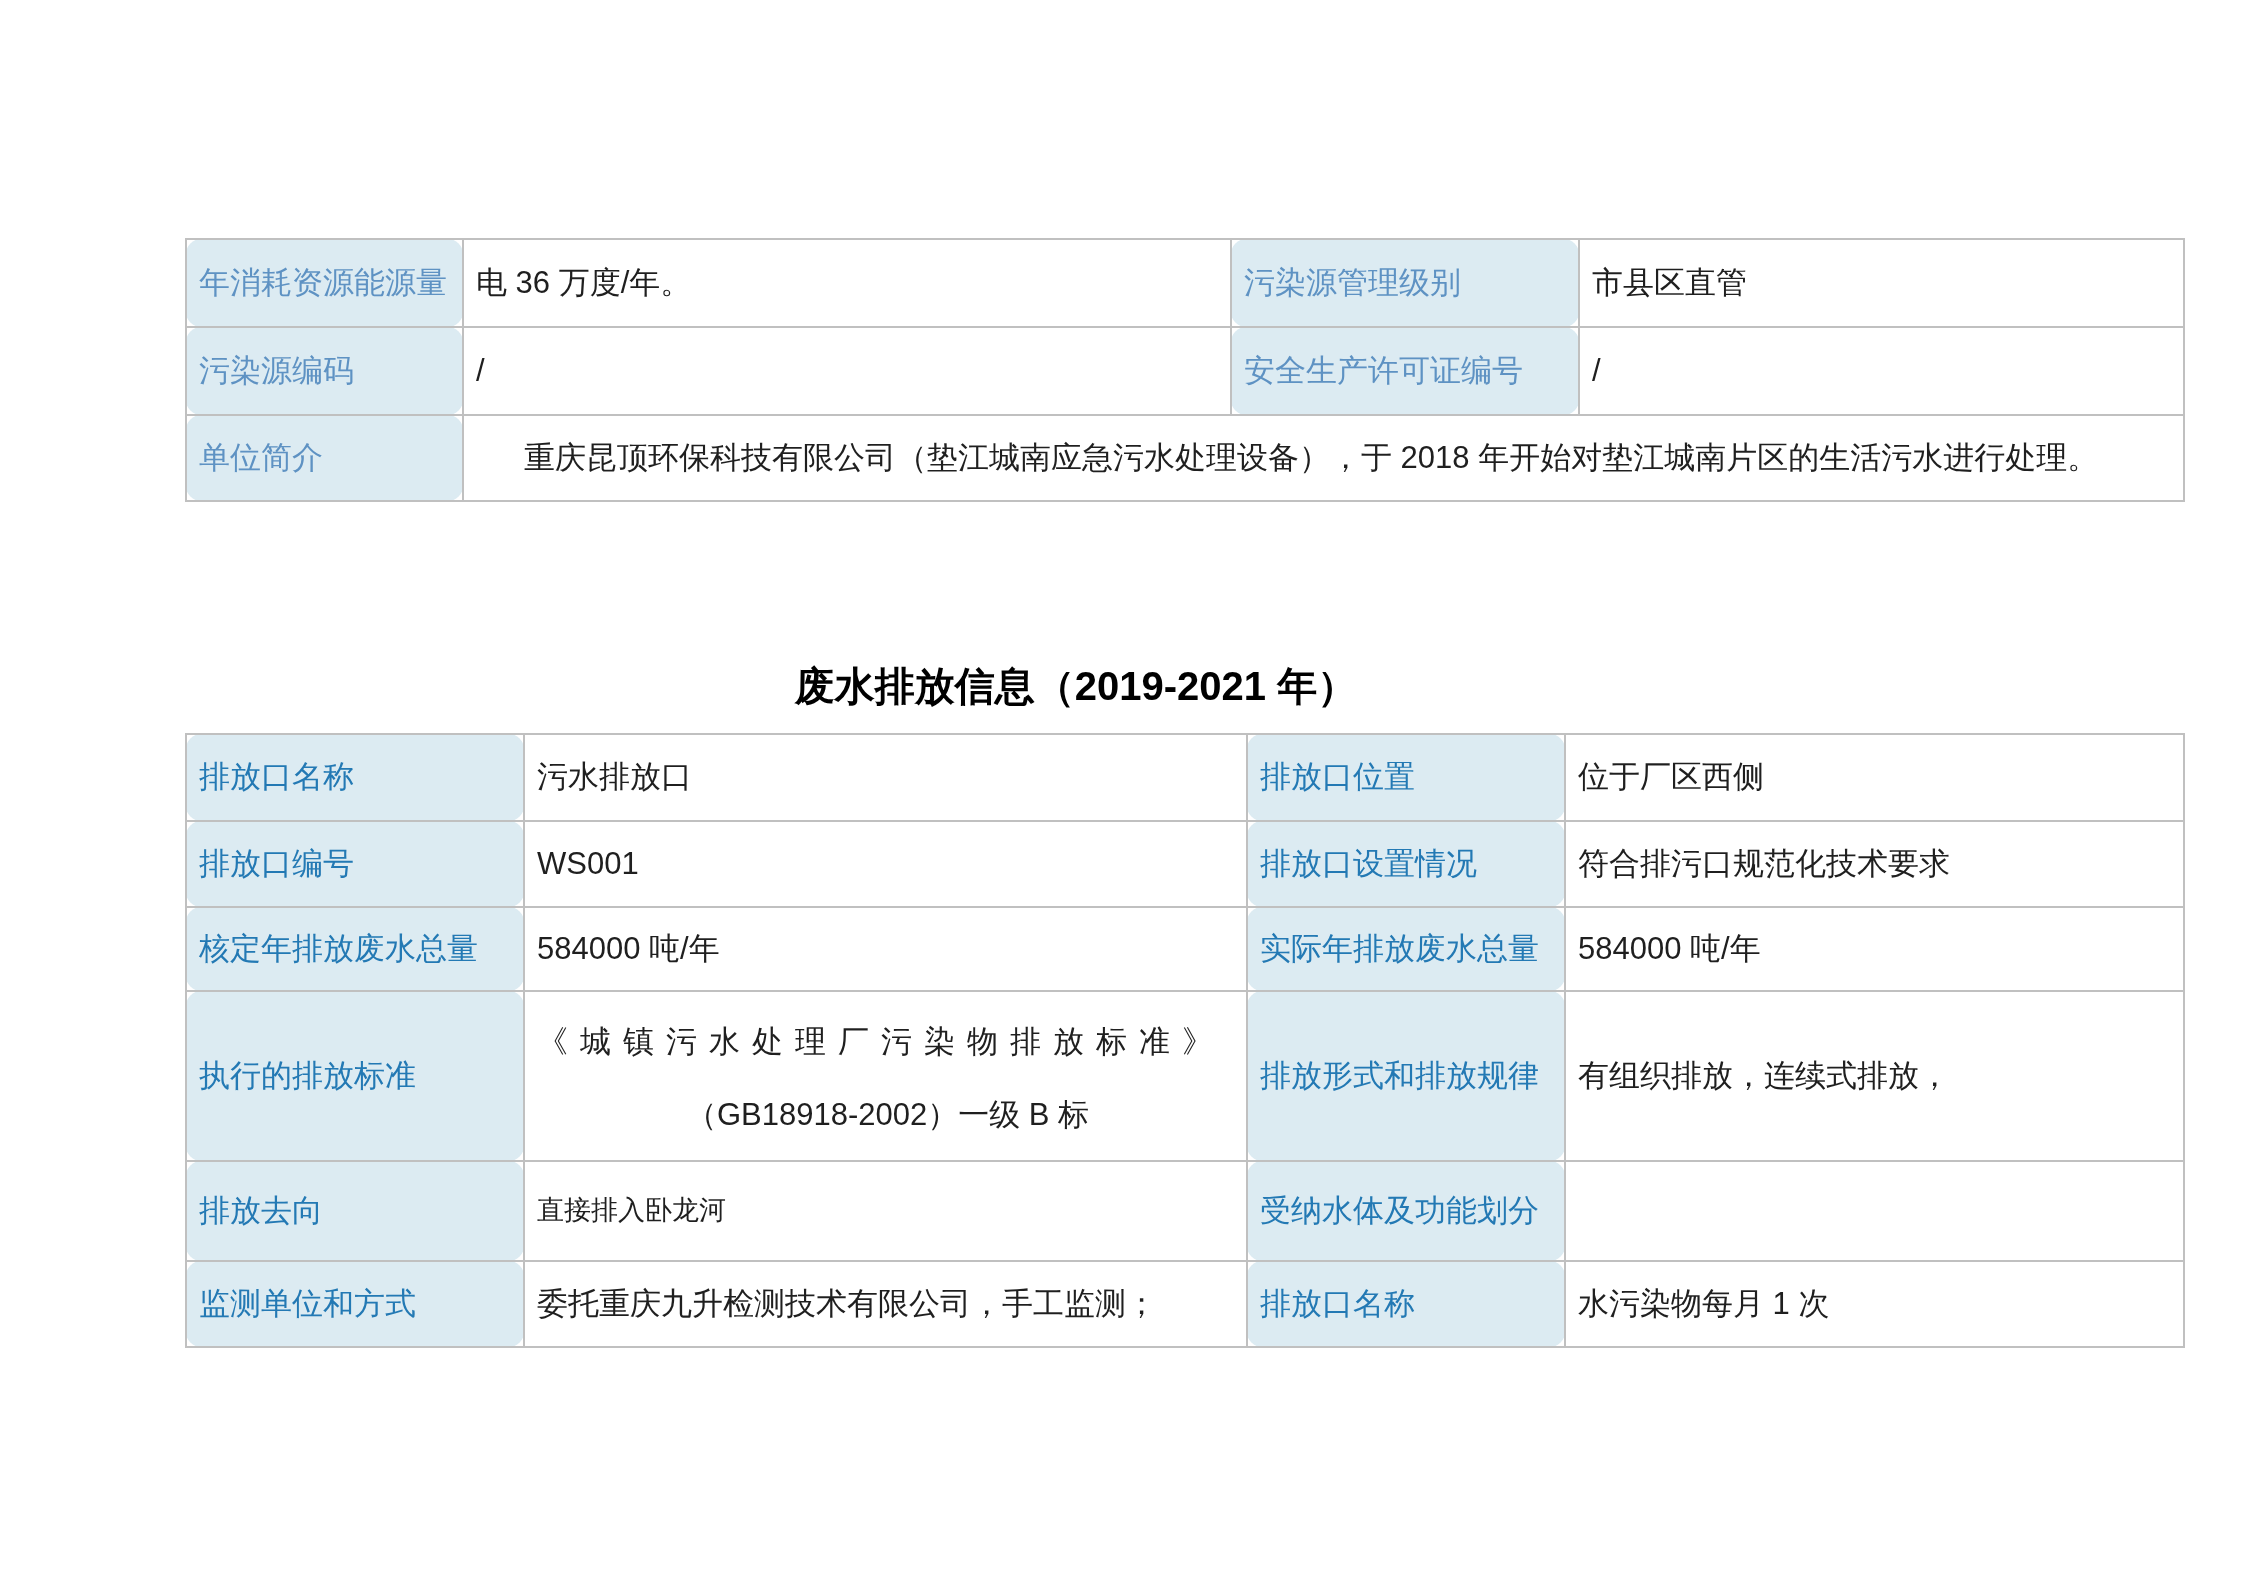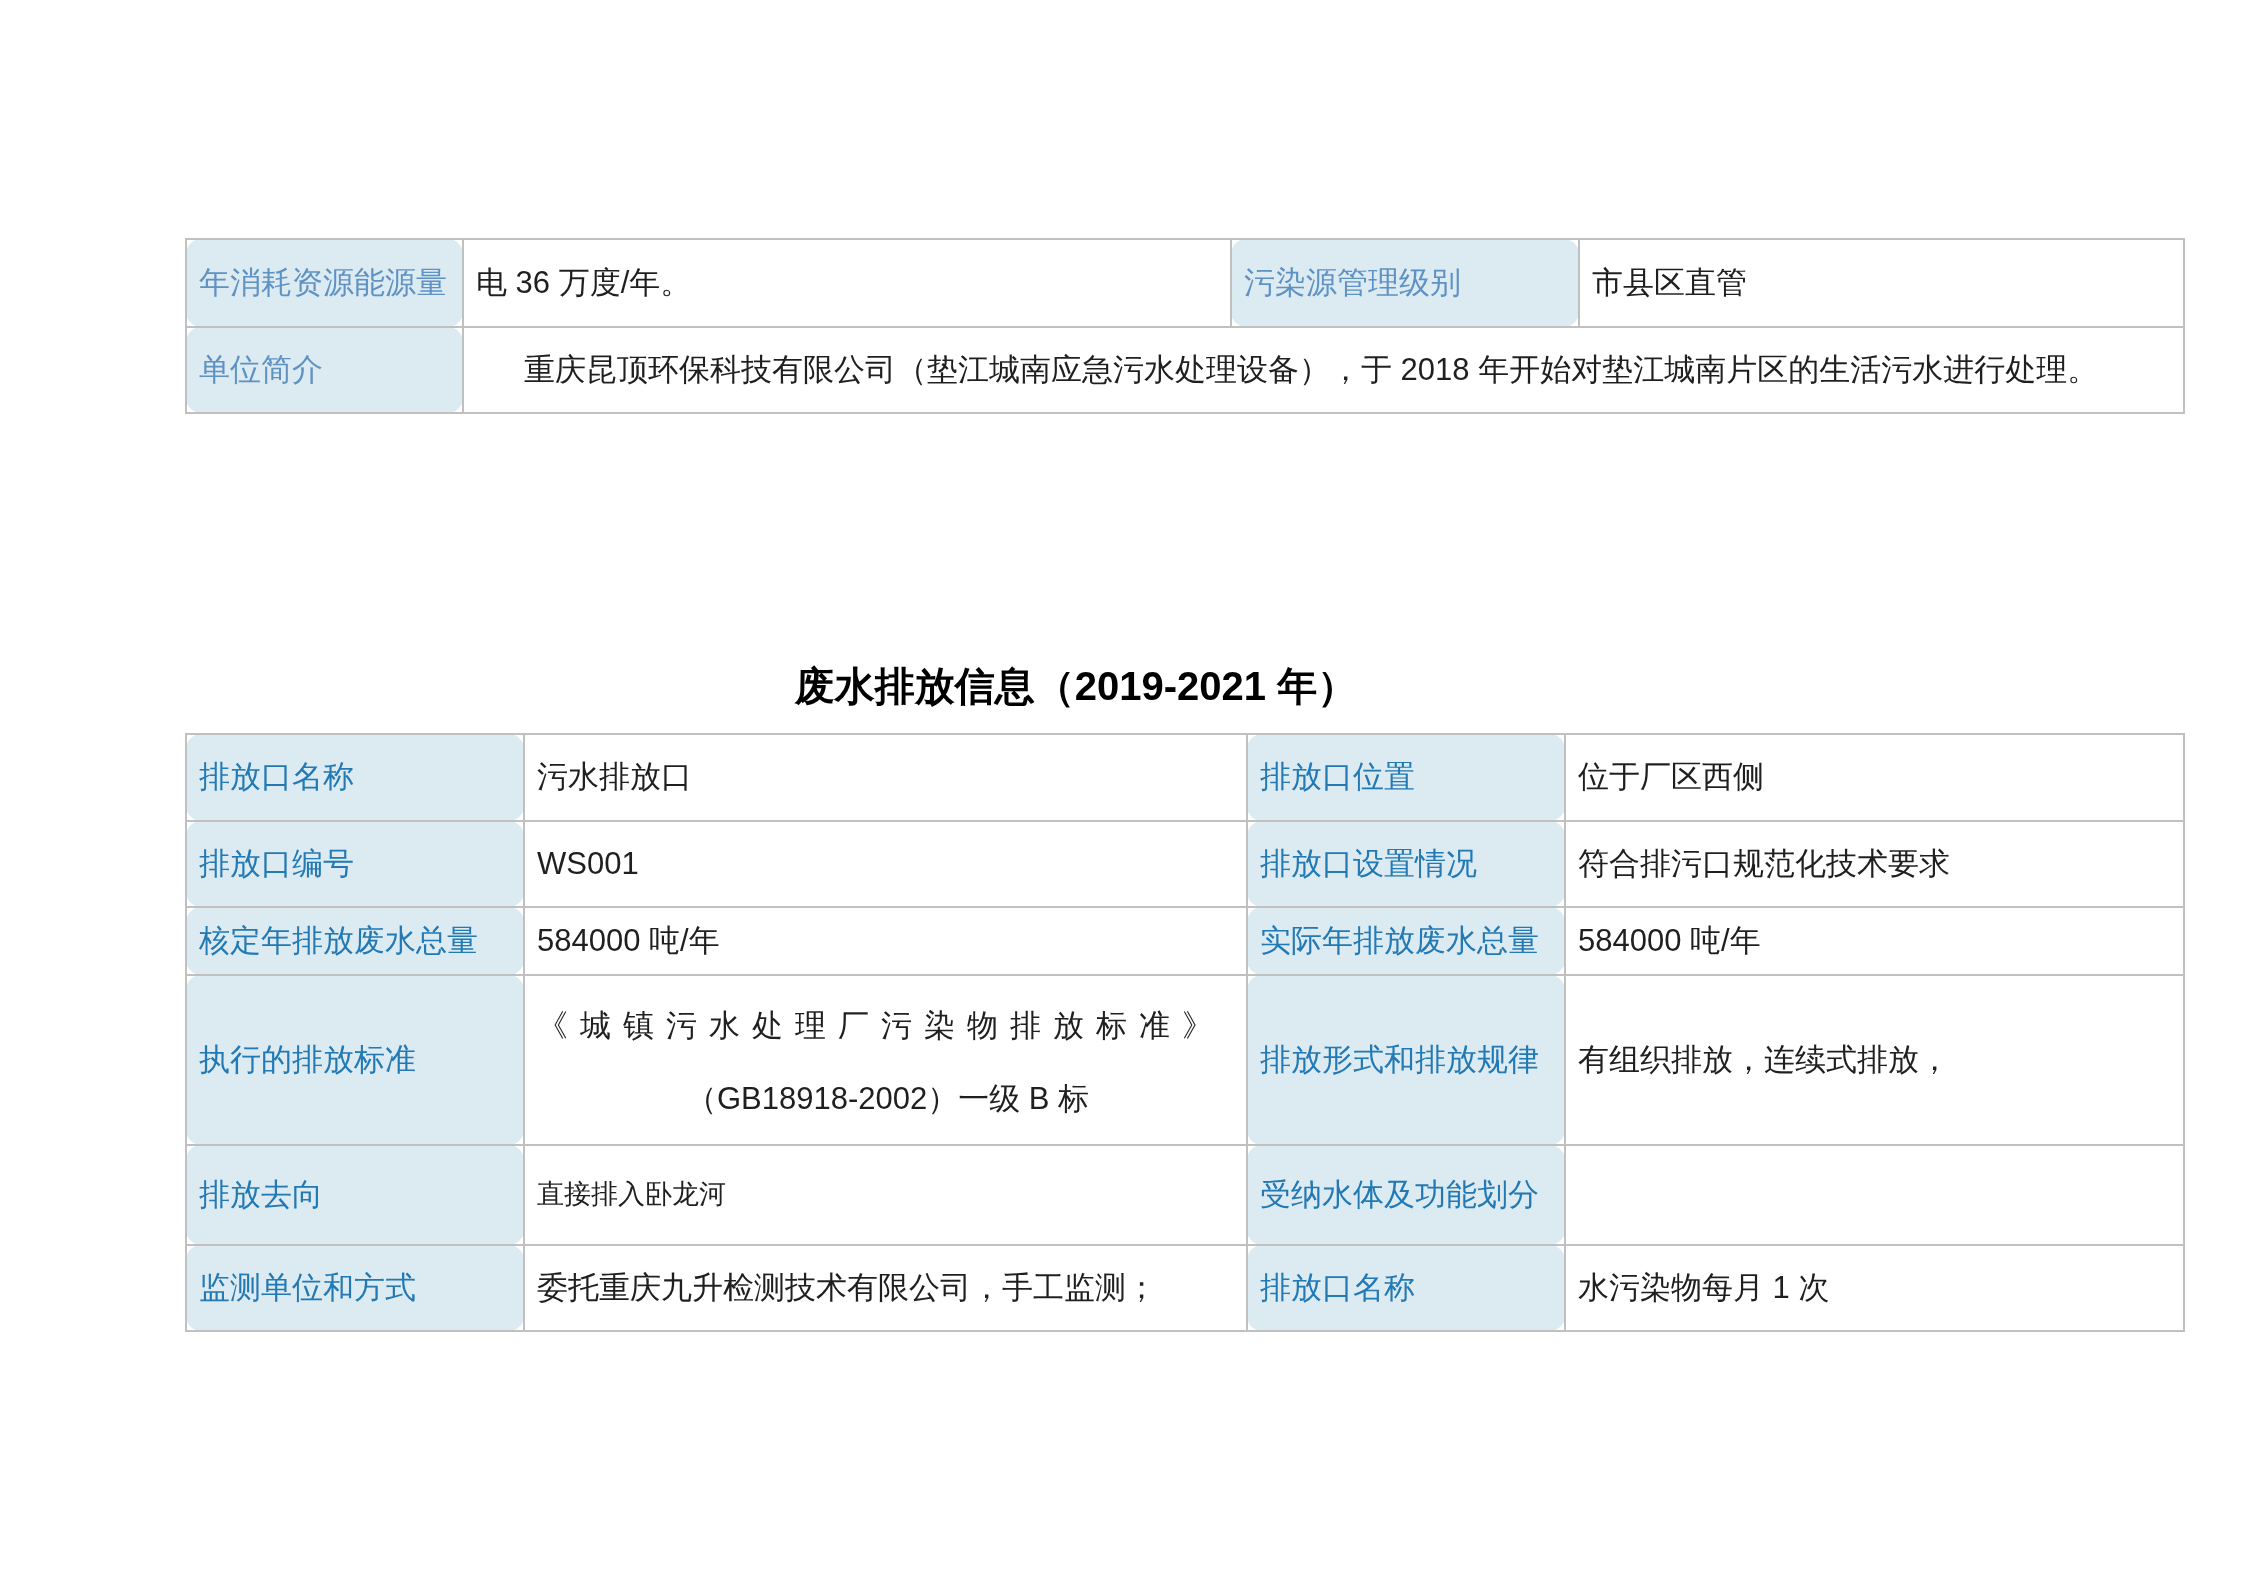--- a/index.html
+++ b/index.html
@@ -76,20 +76,26 @@
         <col style="width:348px">
         <col style="width:605px">
     </colgroup>
     <tbody>
         <tr style="height:88px">
       <td class="lbl">年消耗资源能源量</td>
       <td class="val">电 36 万度/年。</td>
       <td class="lbl">污染源管理级别</td>
       <td class="val">市县区直管</td>
     </tr>
+    <tr style="height:88px">
+      <td class="lbl">污染源编码</td>
+      <td class="val">/</td>
+      <td class="lbl">安全生产许可证编号</td>
+      <td class="val">/</td>
+    </tr>
     <tr style="height:86px">
       <td class="lbl">单位简介</td>
       <td class="val indent" colspan="3">重庆昆顶环保科技有限公司（垫江城南应急污水处理设备），于 2018 年开始对垫江城南片区的生活污水进行处理。</td>
     </tr>
   </tbody>
     </table>
 
   <div class="section-title">废水排放信息（2019-2021 年）</div>
 
   <table class="info t2">
@@ -105,21 +111,21 @@
       <td class="val">污水排放口</td>
       <td class="lbl">排放口位置</td>
       <td class="val">位于厂区西侧</td>
     </tr>
     <tr style="height:86px">
       <td class="lbl">排放口编号</td>
       <td class="val">WS001</td>
       <td class="lbl">排放口设置情况</td>
       <td class="val">符合排污口规范化技术要求</td>
     </tr>
-    <tr style="height:68px">
+    <tr style="height:84px">
       <td class="lbl">核定年排放废水总量</td>
       <td class="val">584000 吨/年</td>
       <td class="lbl">实际年排放废水总量</td>
       <td class="val">584000 吨/年</td>
     </tr>
     <tr style="height:170px">
       <td class="lbl">执行的排放标准</td>
       <td class="val std">
         <span class="std-line1">《城镇污水处理厂污染物排放标准》</span>
         <span class="std-line2">（GB18918-2002）一级 B 标</span>

